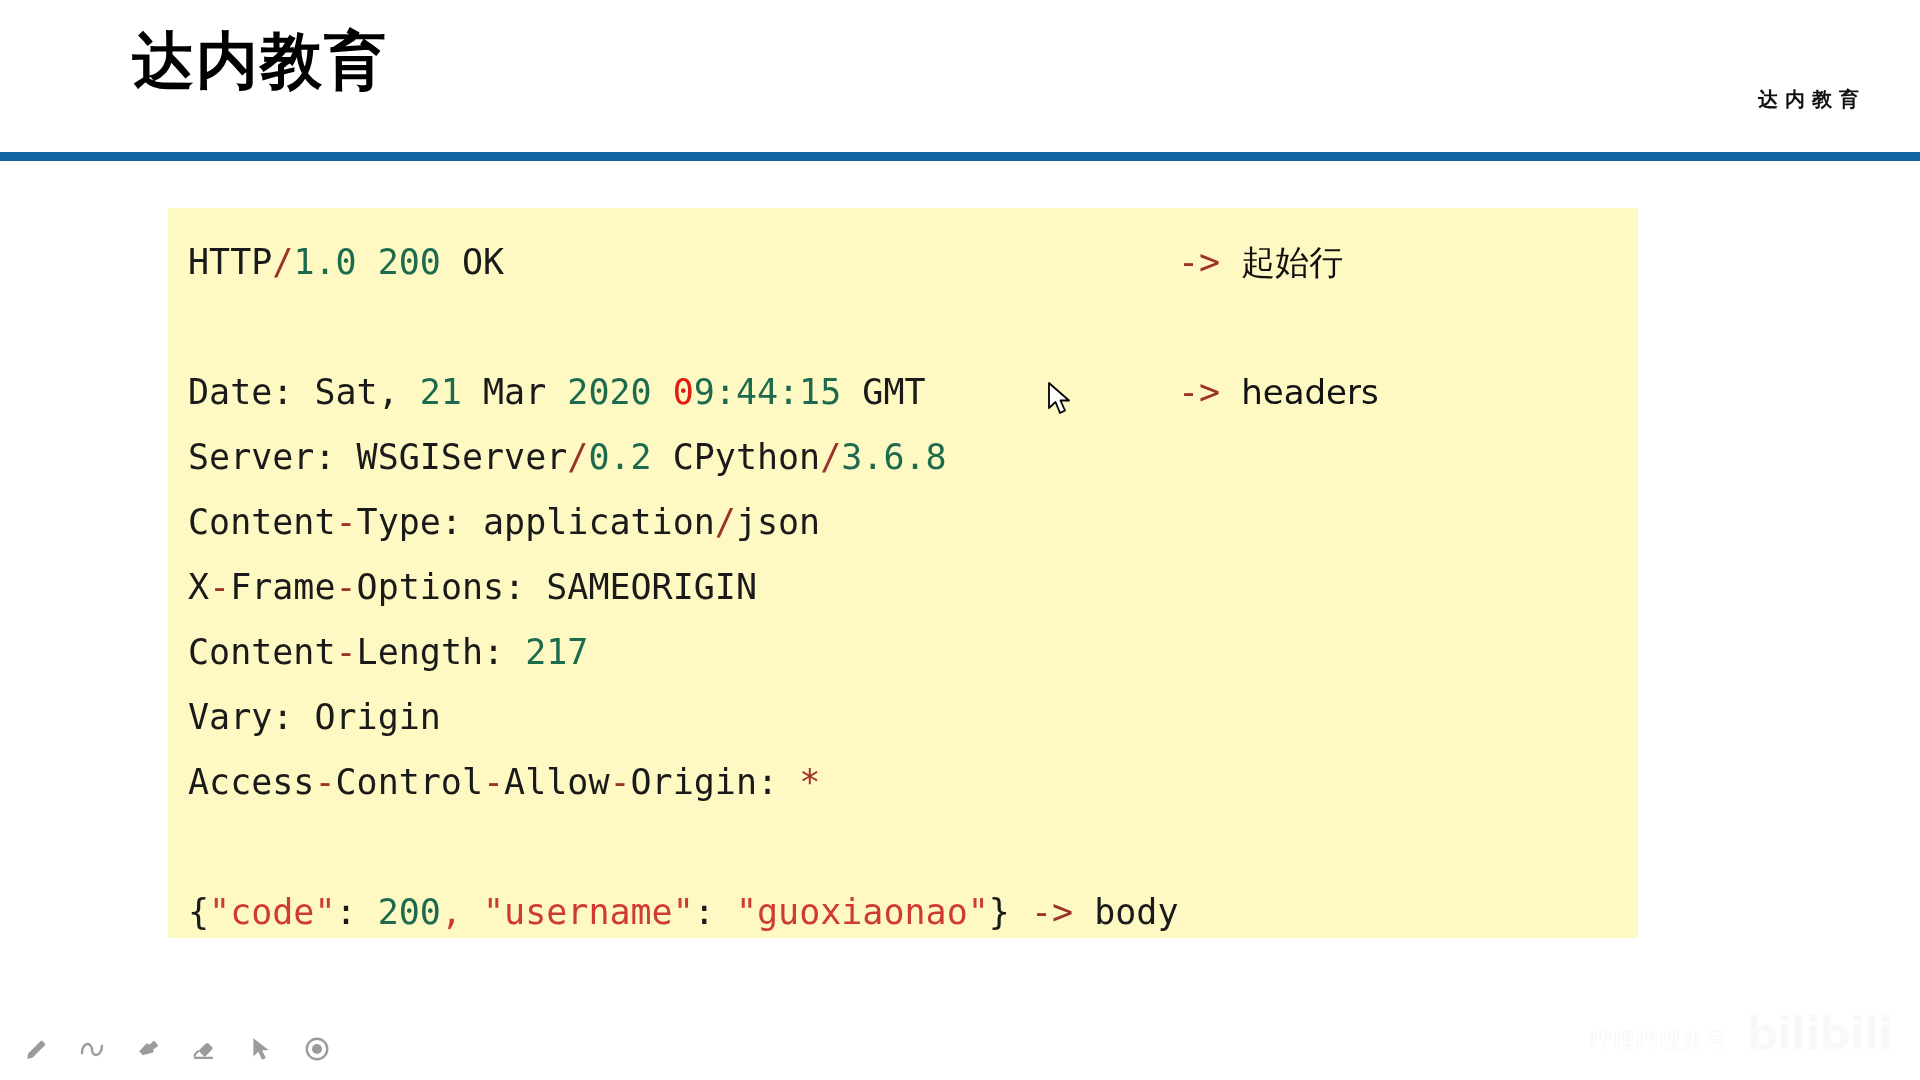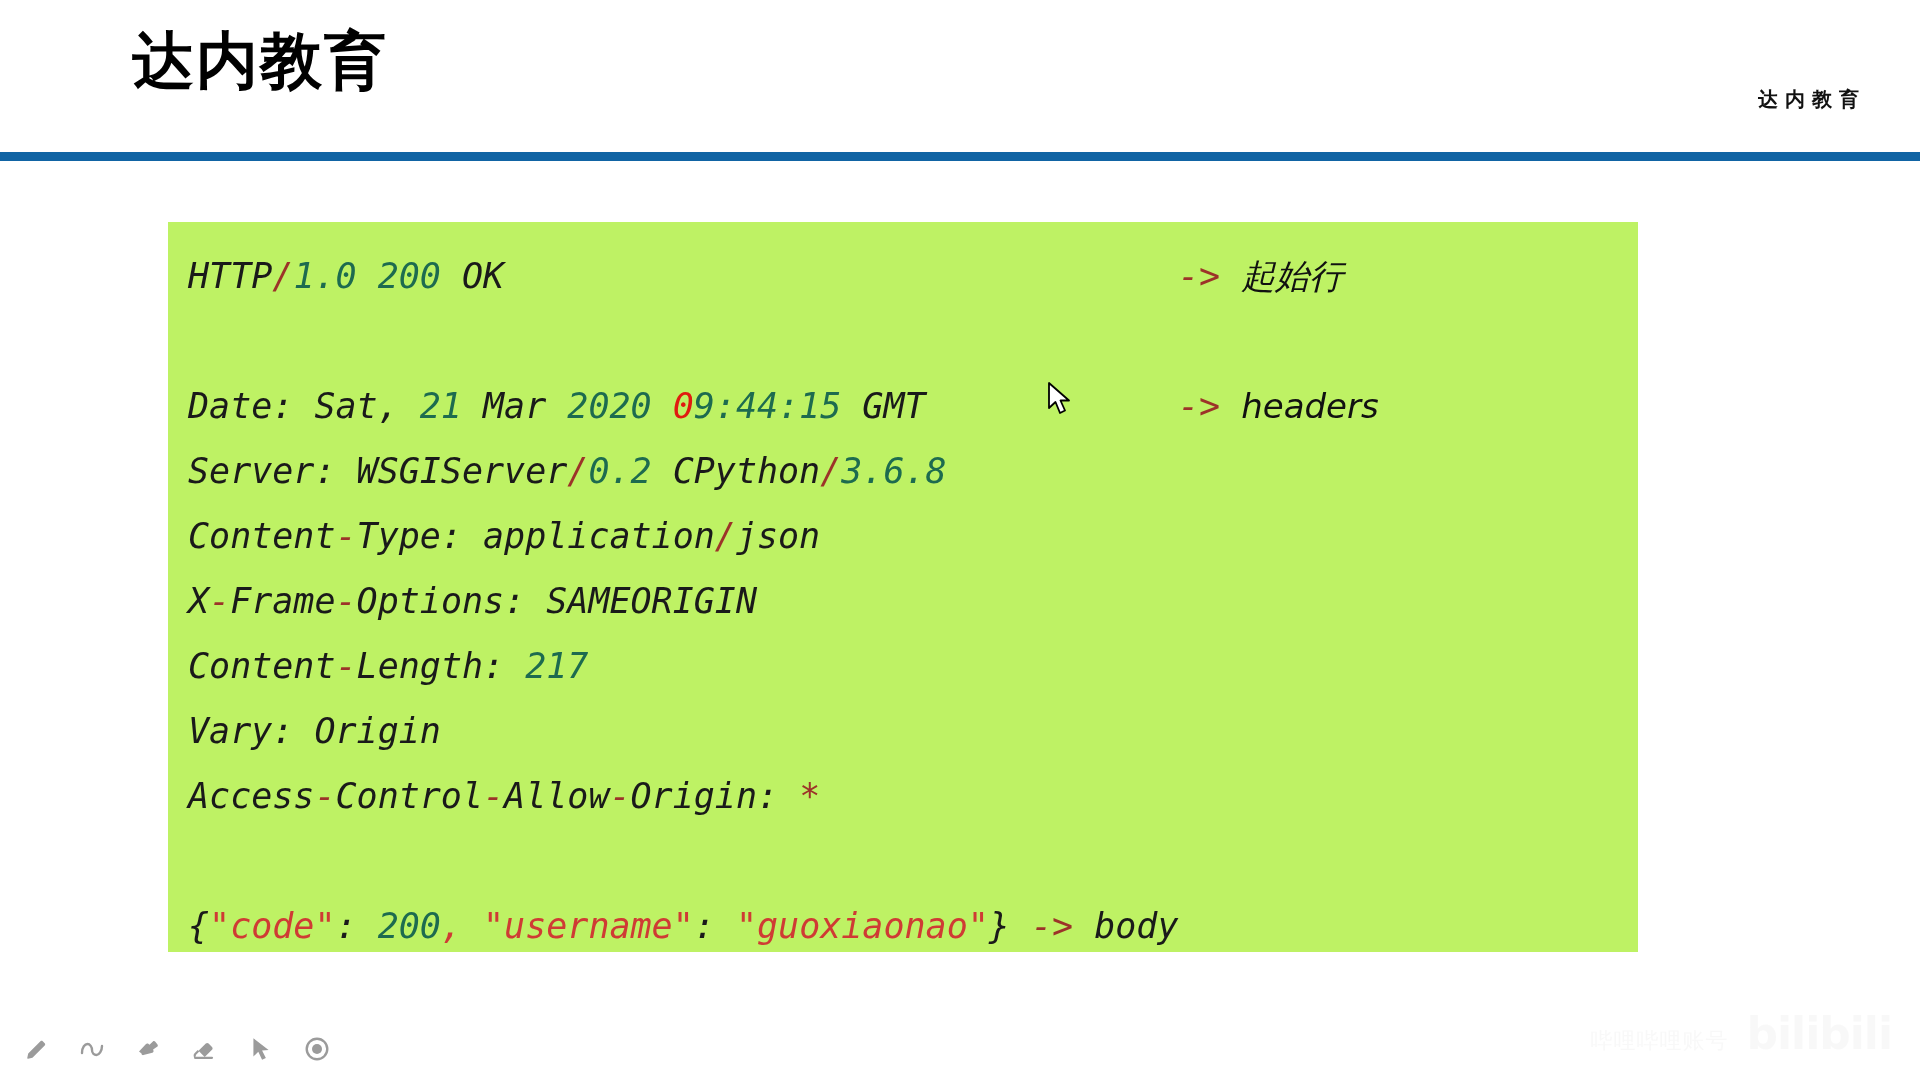--- a/index.html
+++ b/index.html
@@ -89,27 +89,26 @@
     top: 152px;
     width: 1920px;
     height: 9px;
     background: #1164a4;
   }
 
   
   .code-panel {
     position: absolute;
     left: 168px;
-    top: 222px;
+    top: 208px;
     width: 1470px;
     height: 730px;
-    background: #bef264;
+    background: #fef9c3;
     box-sizing: border-box;
     padding: 22px 0 0 10px;
-    font-style: italic;
   }
   .code-area {
     position: relative;
     font-family: "DejaVu Sans Mono", "Liberation Mono", monospace;
     font-size: 35px;
     line-height: 65px;
     color: #111111;
     white-space: pre;
   }
   .code-line {

